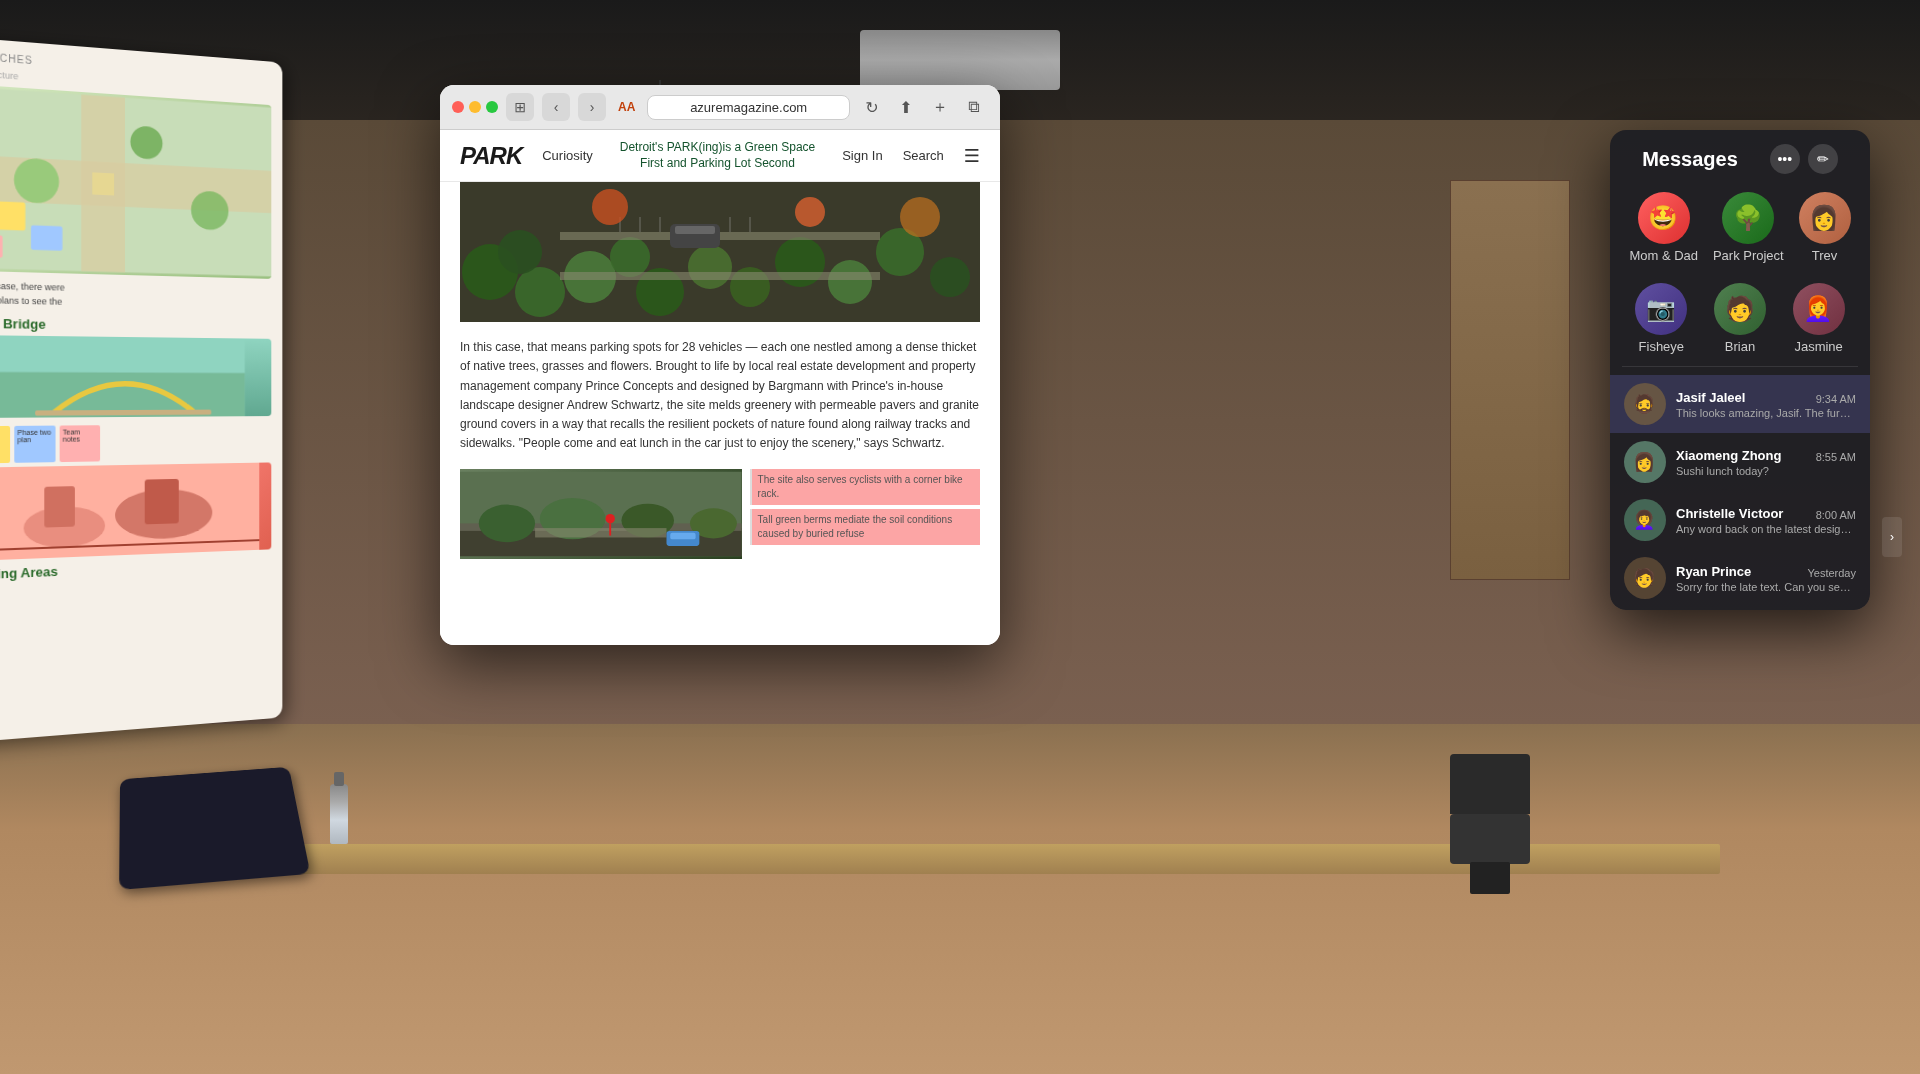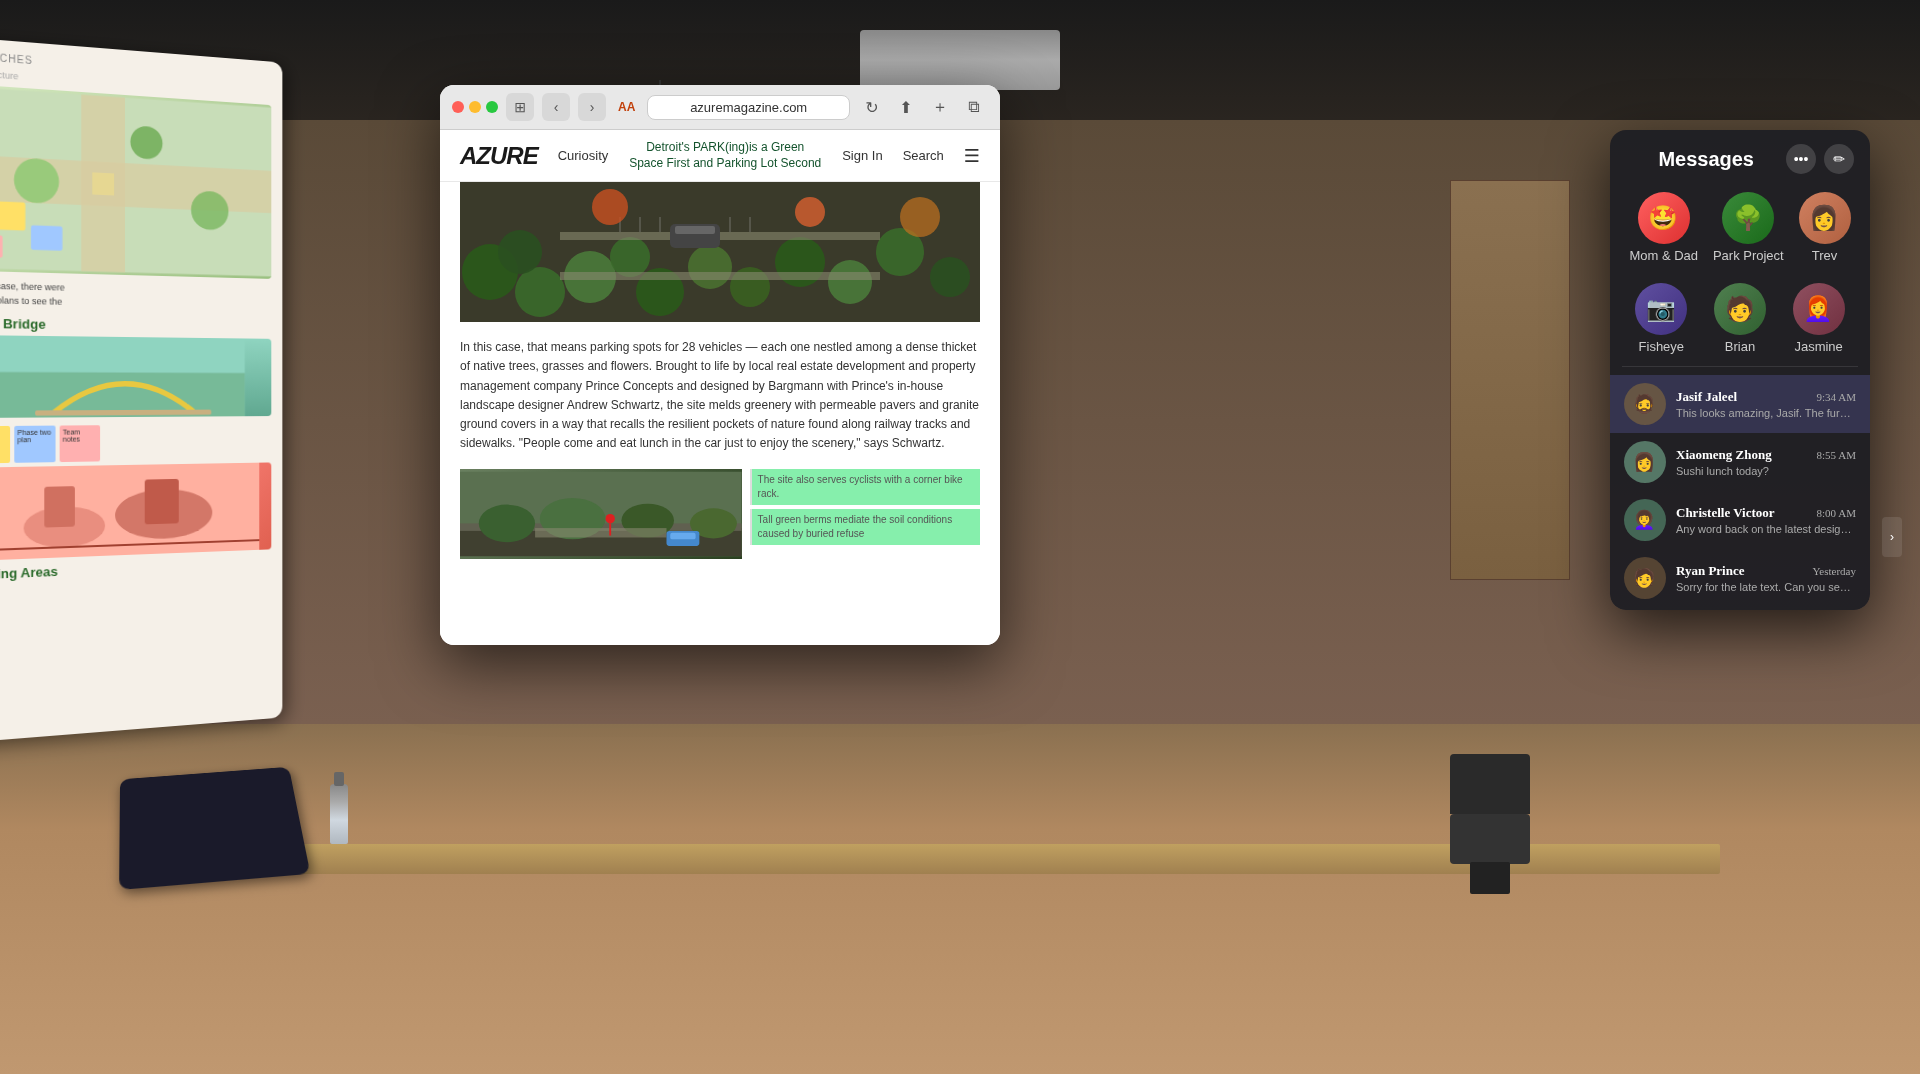--- a/index.html
+++ b/index.html
@@ -368,44 +368,44 @@
       display: flex;
       flex-direction: column;
       gap: 4px;
     }
 
     .article-caption {
       font-size: 10px;
       color: #555;
       line-height: 1.4;
       padding: 4px 6px;
-      background: #86efac;
+      background: #fca5a5;
       border-left: 2px solid #ddd;
     }
 
     
     .messages-panel {
       position: absolute;
       top: 130px;
       right: 50px;
       width: 260px;
       height: 480px;
       background: rgba(30, 30, 35, 0.95);
       border-radius: 16px;
       box-shadow: 0 20px 60px rgba(0,0,0,0.7);
       overflow: hidden;
       display: flex;
       flex-direction: column;
     }
 
     .messages-header {
-      padding: 14px 16px 10px;
-      display: flex;
-      align-items: center;
-      justify-content: flex-end;
+      padding: 14px 28px 10px;
+      display: flex;
+      align-items: center;
+      justify-content: center;
       gap: 32px;
     }
 
     .messages-title {
       font-size: 20px;
       font-weight: 700;
       color: white;
     }
 
     .messages-header-btns {
@@ -497,22 +497,21 @@
     }
 
     .msg-info {
       flex: 1;
       min-width: 0;
     }
 
     .msg-name-row {
       display: flex;
       justify-content: space-between;
-      align-items: center;
-      font-family: Liberation Serif, serif;
+      align-items: flex-end;
     }
 
     .msg-name {
       font-size: 13px;
       font-weight: 600;
       color: white;
     }
 
     .msg-time {
       font-size: 11px;
@@ -743,21 +742,21 @@
       <button class="browser-action-btn">↻</button>
       <button class="browser-action-btn">⬆</button>
       <button class="browser-action-btn">＋</button>
       <button class="browser-action-btn">⧉</button>
     </div>
   </div>
 
   <div class="azure-content">
 
     <div class="azure-nav">
-      <span class="azure-logo">AZURE</span>
+      <span class="azure-logo">PARK</span>
       <a class="azure-nav-link">Curiosity</a>
       <div class="azure-nav-title">Detroit's PARK(ing)is a Green Space First and Parking Lot Second</div>
       <div class="azure-nav-actions">
         <span>Sign In</span>
         <span>Search</span>
         <span class="azure-menu-icon">☰</span>
       </div>
     </div>
 
     <div class="azure-article">

